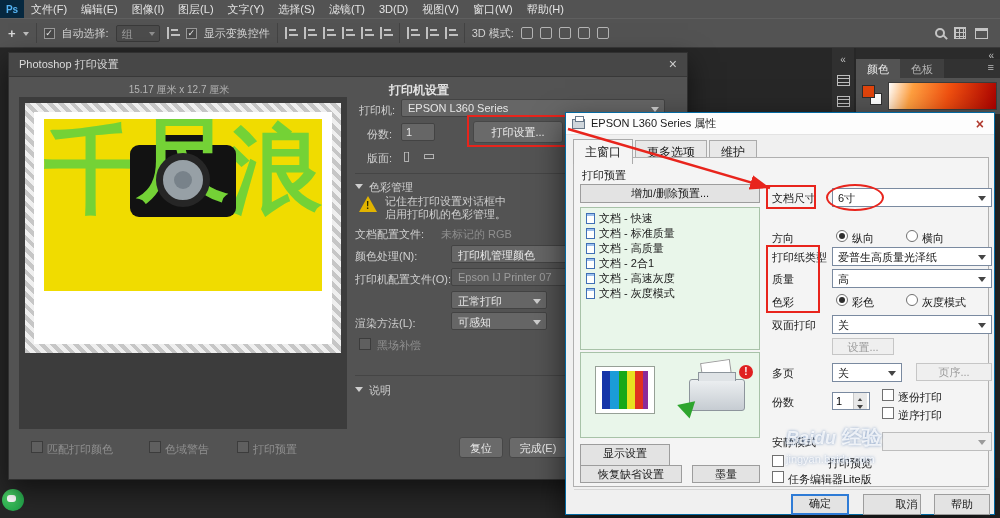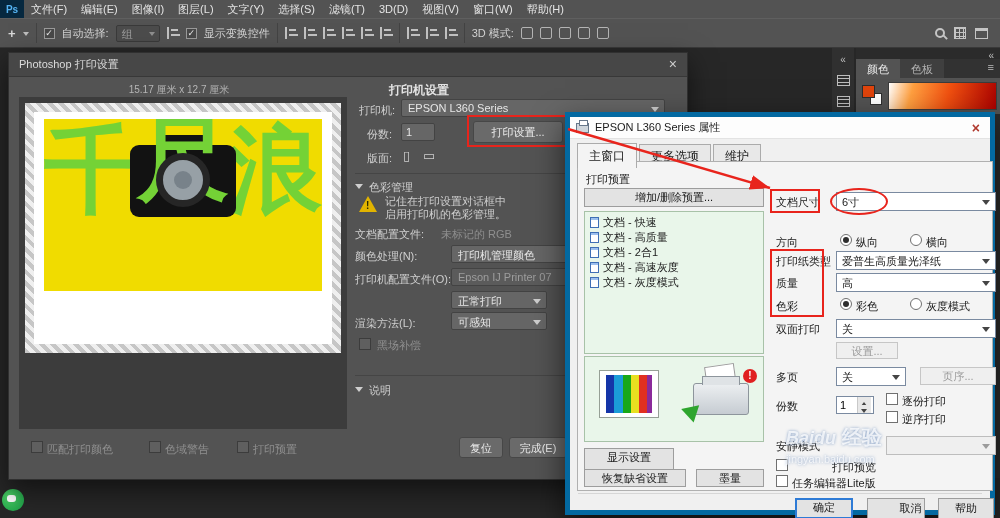--- a/index.html
+++ b/index.html
@@ -103,21 +103,21 @@
   .caret { display:inline-block; width:0; height:0; border:4px solid transparent;
            border-top:5px solid #cfcfcf; margin-right:6px; transform:translateY(2px); }
   .warn-tri { position:absolute; width:0; height:0; border-left:9px solid transparent;
               border-right:9px solid transparent; border-bottom:16px solid #e2b400; }
   .warn-mark { position:absolute; color:#2b2b00; font-size:10px; font-weight:bold; }
   .pcb { position:absolute; width:12px; height:12px; background:#5f5f5f; border:1px solid #3c3c3c; }
   .redbox { position:absolute; border:2px solid #e8241c; z-index:6; pointer-events:none; }
 
   
   .ep-dialog { position:absolute; left:565px; top:112px; width:430px; height:403px; background:#f0f0f0;
-               border:5px solid #0369a1; box-shadow:0 12px 30px rgba(0,0,0,.6); z-index:20; color:#1a1a1a; }
+               border:1px solid #0369a1; box-shadow:0 12px 30px rgba(0,0,0,.6); z-index:20; color:#1a1a1a; }
   .ep-titlebar { position:absolute; left:0; top:0; right:0; height:22px; background:#fdfdfd;
                  border-bottom:1px solid #e3e3e3; display:flex; align-items:center; padding:0 6px; }
   .ptr-ico { width:13px; height:10px; background:#cfd6dc; border:1px solid #67788a; position:relative; margin-right:6px; }
   .ptr-ico::before { content:""; position:absolute; left:2px; top:-4px; width:7px; height:4px; background:#fff; border:1px solid #67788a; }
   .ep-close { margin-left:auto; color:#b03a2e; font-size:14px; font-weight:bold; padding:0 4px; }
   .ep-tabs { position:absolute; left:7px; top:26px; display:flex; }
   .ep-tab { padding:3px 11px; border:1px solid #ababab; border-bottom:none; background:#e8e8e8;
             margin-right:2px; font-size:12px; position:relative; top:1px; }
   .ep-tab.active { background:#f4f4f4; top:0; padding-top:4px; z-index:2; }
   .ep-page { position:absolute; left:7px; top:44px; width:416px; height:330px; background:#f4f4f4;
@@ -353,20 +353,24 @@
 
     <span class="grp-title" style="left:8px; top:10px;">打印预置</span>
     <div class="wbtn" style="left:6px; top:26px; width:180px; height:19px;">增加/删除预置...</div>
     <div class="preset-list">
       <div class="preset-item">
           <span class="doc-ic"></span>
           <span>文档 - 快速</span>
         </div>
       <div class="preset-item">
           <span class="doc-ic"></span>
+          <span>文档 - 标准质量</span>
+        </div>
+      <div class="preset-item">
+          <span class="doc-ic"></span>
           <span>文档 - 高质量</span>
         </div>
       <div class="preset-item">
           <span class="doc-ic"></span>
           <span>文档 - 2合1</span>
         </div>
       <div class="preset-item">
           <span class="doc-ic"></span>
           <span>文档 - 高速灰度</span>
         </div>

